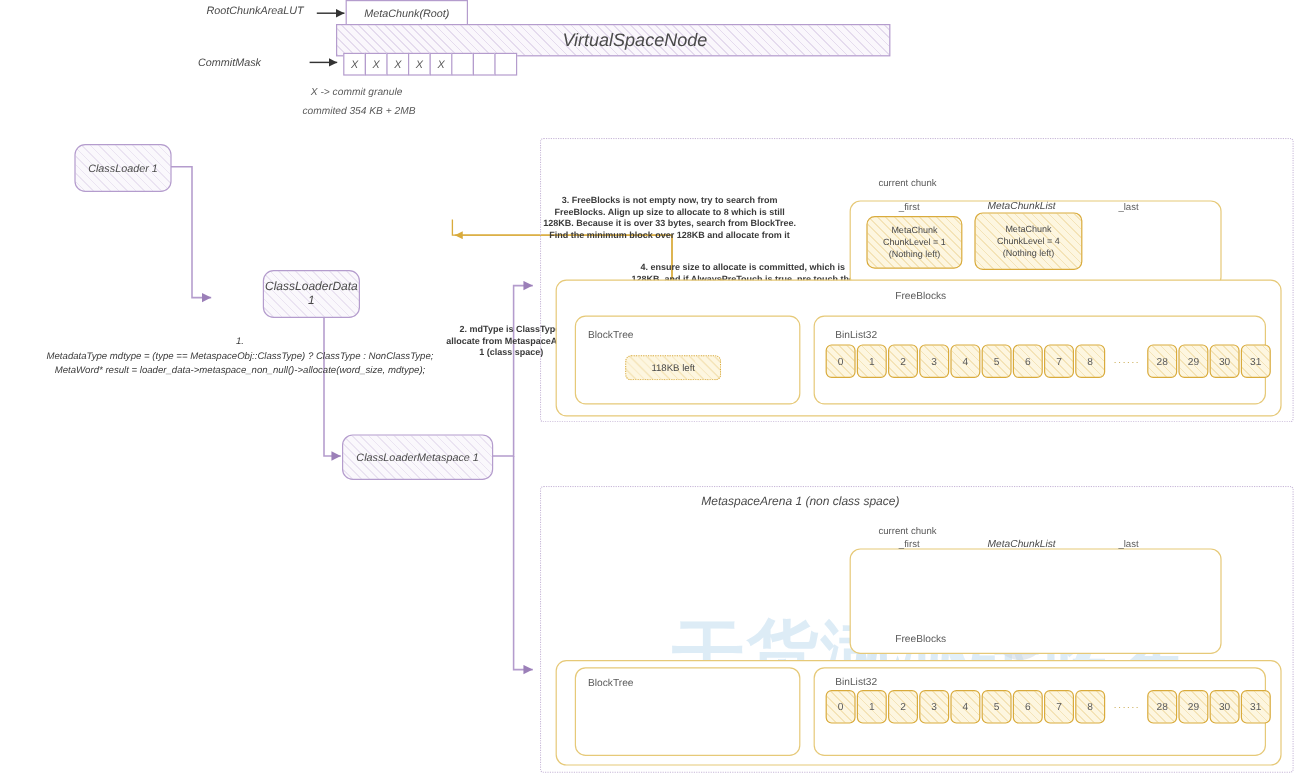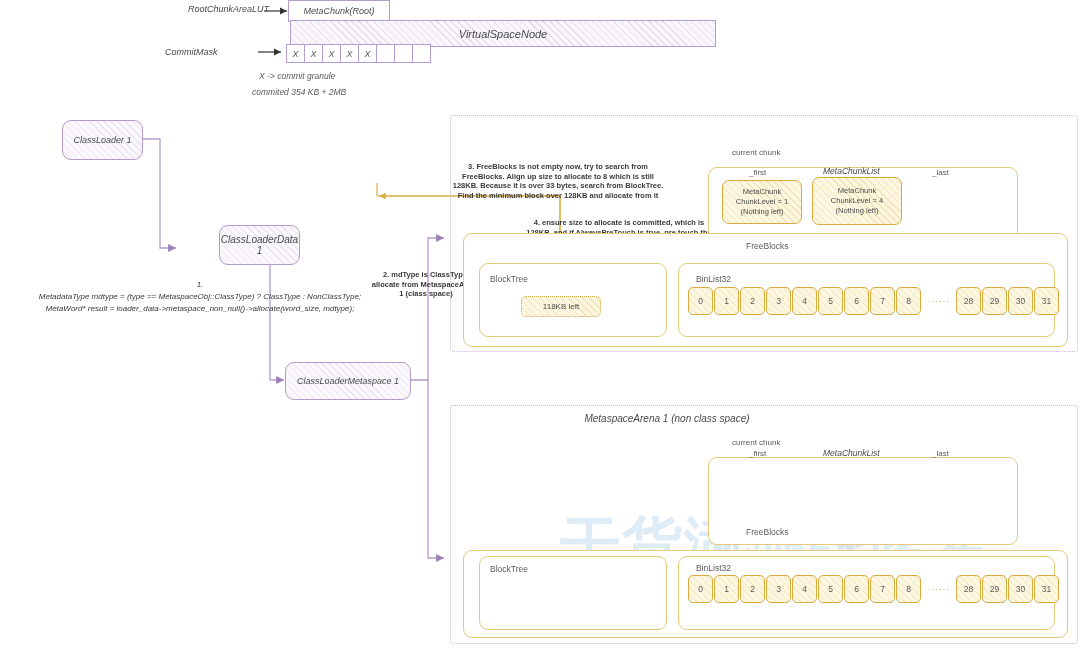--- a/index.html
+++ b/index.html
@@ -286,25 +286,25 @@
 
     <path d="M560,300 L560,196 L377,196 L377,183" stroke="#d9ab3c" stroke-width="1.1" fill="none"></path>
     <path d="M377,183 L377,183" stroke="#d9ab3c" stroke-width="1.1" fill="none"></path>
     <path d="M560,196 L379,196" stroke="#d9ab3c" stroke-width="1.1" fill="none" marker-end="url(#ay)"></path>
     <path d="M560,300 L560,196" stroke="#d9ab3c" stroke-width="1.1" fill="none"></path>
 
     <path d="M601,238 L601,300" stroke="#d9ab3c" stroke-width="1.1" fill="none"></path>
     <path d="M601,238 L601,232" stroke="#d9ab3c" stroke-width="1.1" fill="none"></path>
   </svg>
 
-  <div class="lbl" style="left:172px; top:4px; font-size:9px;margin-left:16px;">RootChunkAreaLUT</div>
+  <div class="lbl" style="left:172px; top:4px; font-size:9px;">RootChunkAreaLUT</div>
 
   <div class="mcroot" style="left:288px; top:0px; width:100px; height:20px; font-size:9px;">MetaChunk(Root)</div>
 
-  <div class="vsnode" style="left:290px; top:20px; width:424px; height:25px; font-size:11px;">VirtualSpaceNode</div>
+  <div class="vsnode" style="left:280px; top:20px; width:424px; height:25px; font-size:15px;padding-left:36px;">VirtualSpaceNode</div>
 
   <div class="lbl" style="left:165px; top:47px; font-size:9px;">CommitMask</div>
 
   <div class="cmask" style="left:286px; top:44px;">
       <div class="cell">X</div>
       <div class="cell">X</div>
       <div class="cell">X</div>
       <div class="cell">X</div>
       <div class="cell">X</div>
       <div class="cell"></div>

